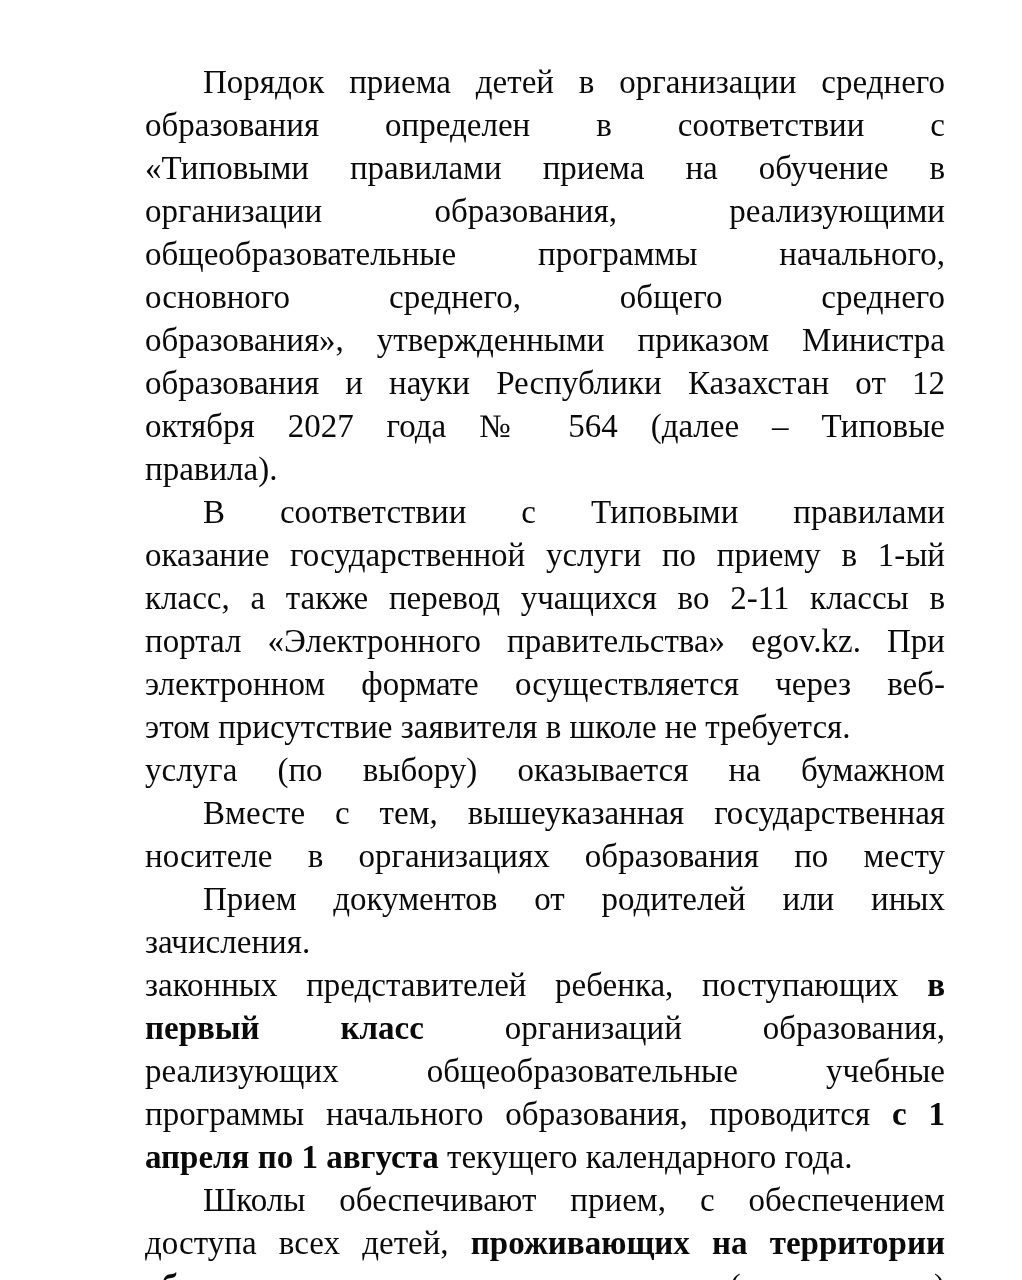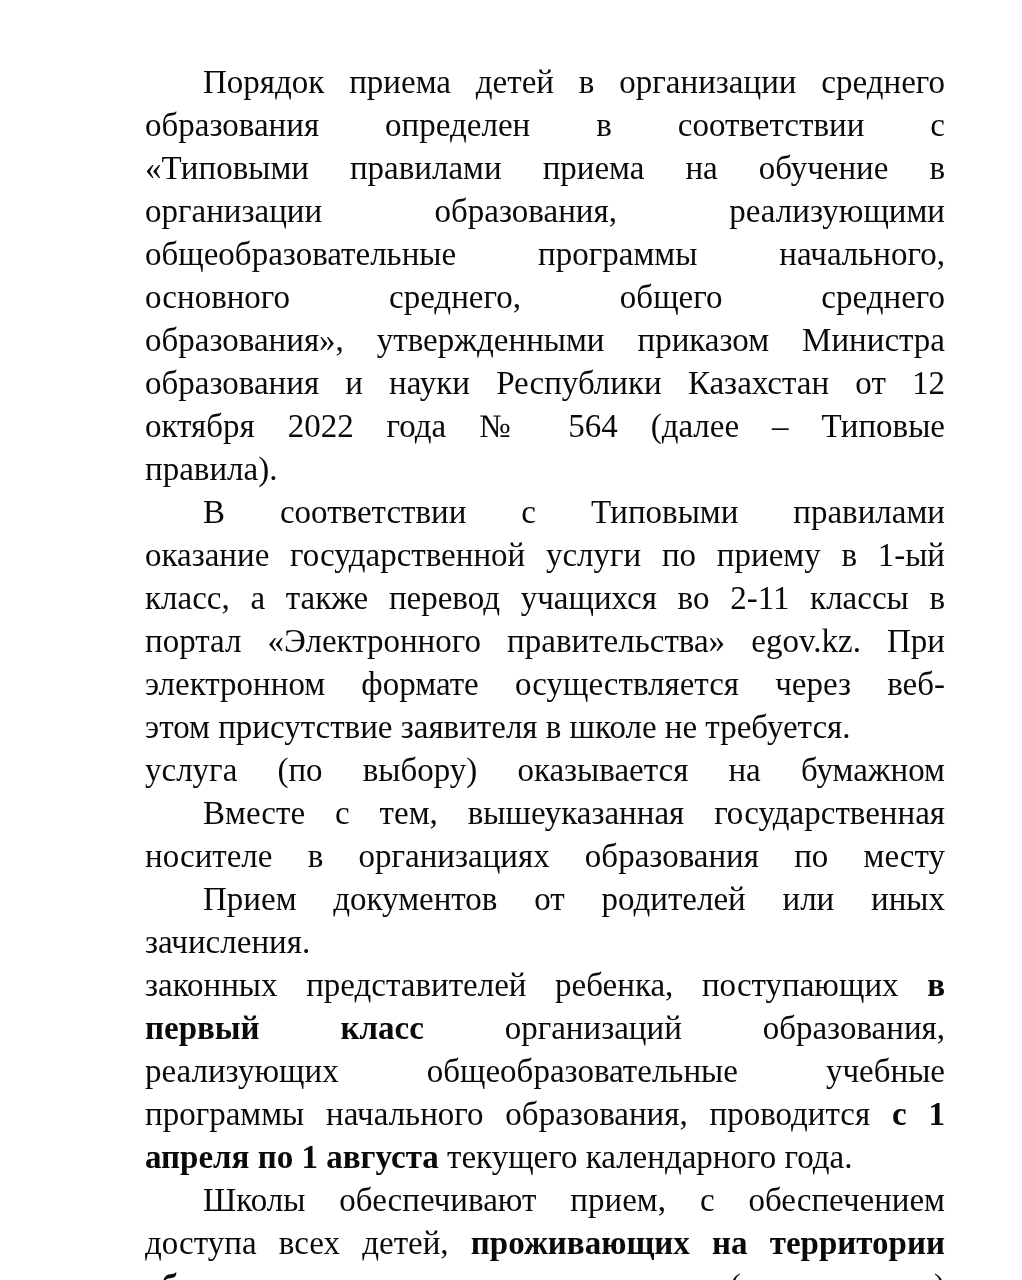--- a/index.html
+++ b/index.html
@@ -52,21 +52,21 @@
 <div class="page">
   <div class="text-block" id="doc" style="color: rgb(10, 10, 10);">
       <div class="line indent"><span>Порядок приема детей в организации среднего</span></div>
       <div class="line"><span>образования определен в соответствии с</span></div>
       <div class="line"><span>«Типовыми правилами приема на обучение в</span></div>
       <div class="line"><span>организации образования, реализующими</span></div>
       <div class="line"><span>общеобразовательные программы начального,</span></div>
       <div class="line"><span>основного среднего, общего среднего</span></div>
       <div class="line"><span>образования», утвержденными приказом Министра</span></div>
       <div class="line"><span>образования и науки Республики Казахстан от 12</span></div>
-      <div class="line"><span>октября 2022 года № 564 </span><span class="italic">(далее – Типовые</span></div>
+      <div class="line"><span>октября 2027 года № 564 </span><span class="italic">(далее – Типовые</span></div>
       <div class="line lastline"><span class="italic">правила)</span><span>.</span></div>
       <div class="line indent"><span>В соответствии с Типовыми правилами</span></div>
       <div class="line"><span>оказание государственной услуги по приему в 1-ый</span></div>
       <div class="line"><span>класс, а также перевод учащихся во 2-11 классы в</span></div>
       <div class="line"><span>портал «Электронного правительства» egov.kz. При</span></div>
       <div class="line"><span>электронном формате осуществляется через веб-</span></div>
       <div class="line lastline"><span>этом присутствие заявителя в школе не требуется.</span></div>
       <div class="line"><span>услуга </span><span class="italic">(по выбору)</span><span> оказывается на бумажном</span></div>
       <div class="line indent"><span>Вместе с тем, вышеуказанная государственная</span></div>
       <div class="line"><span>носителе в организациях образования по месту</span></div>

